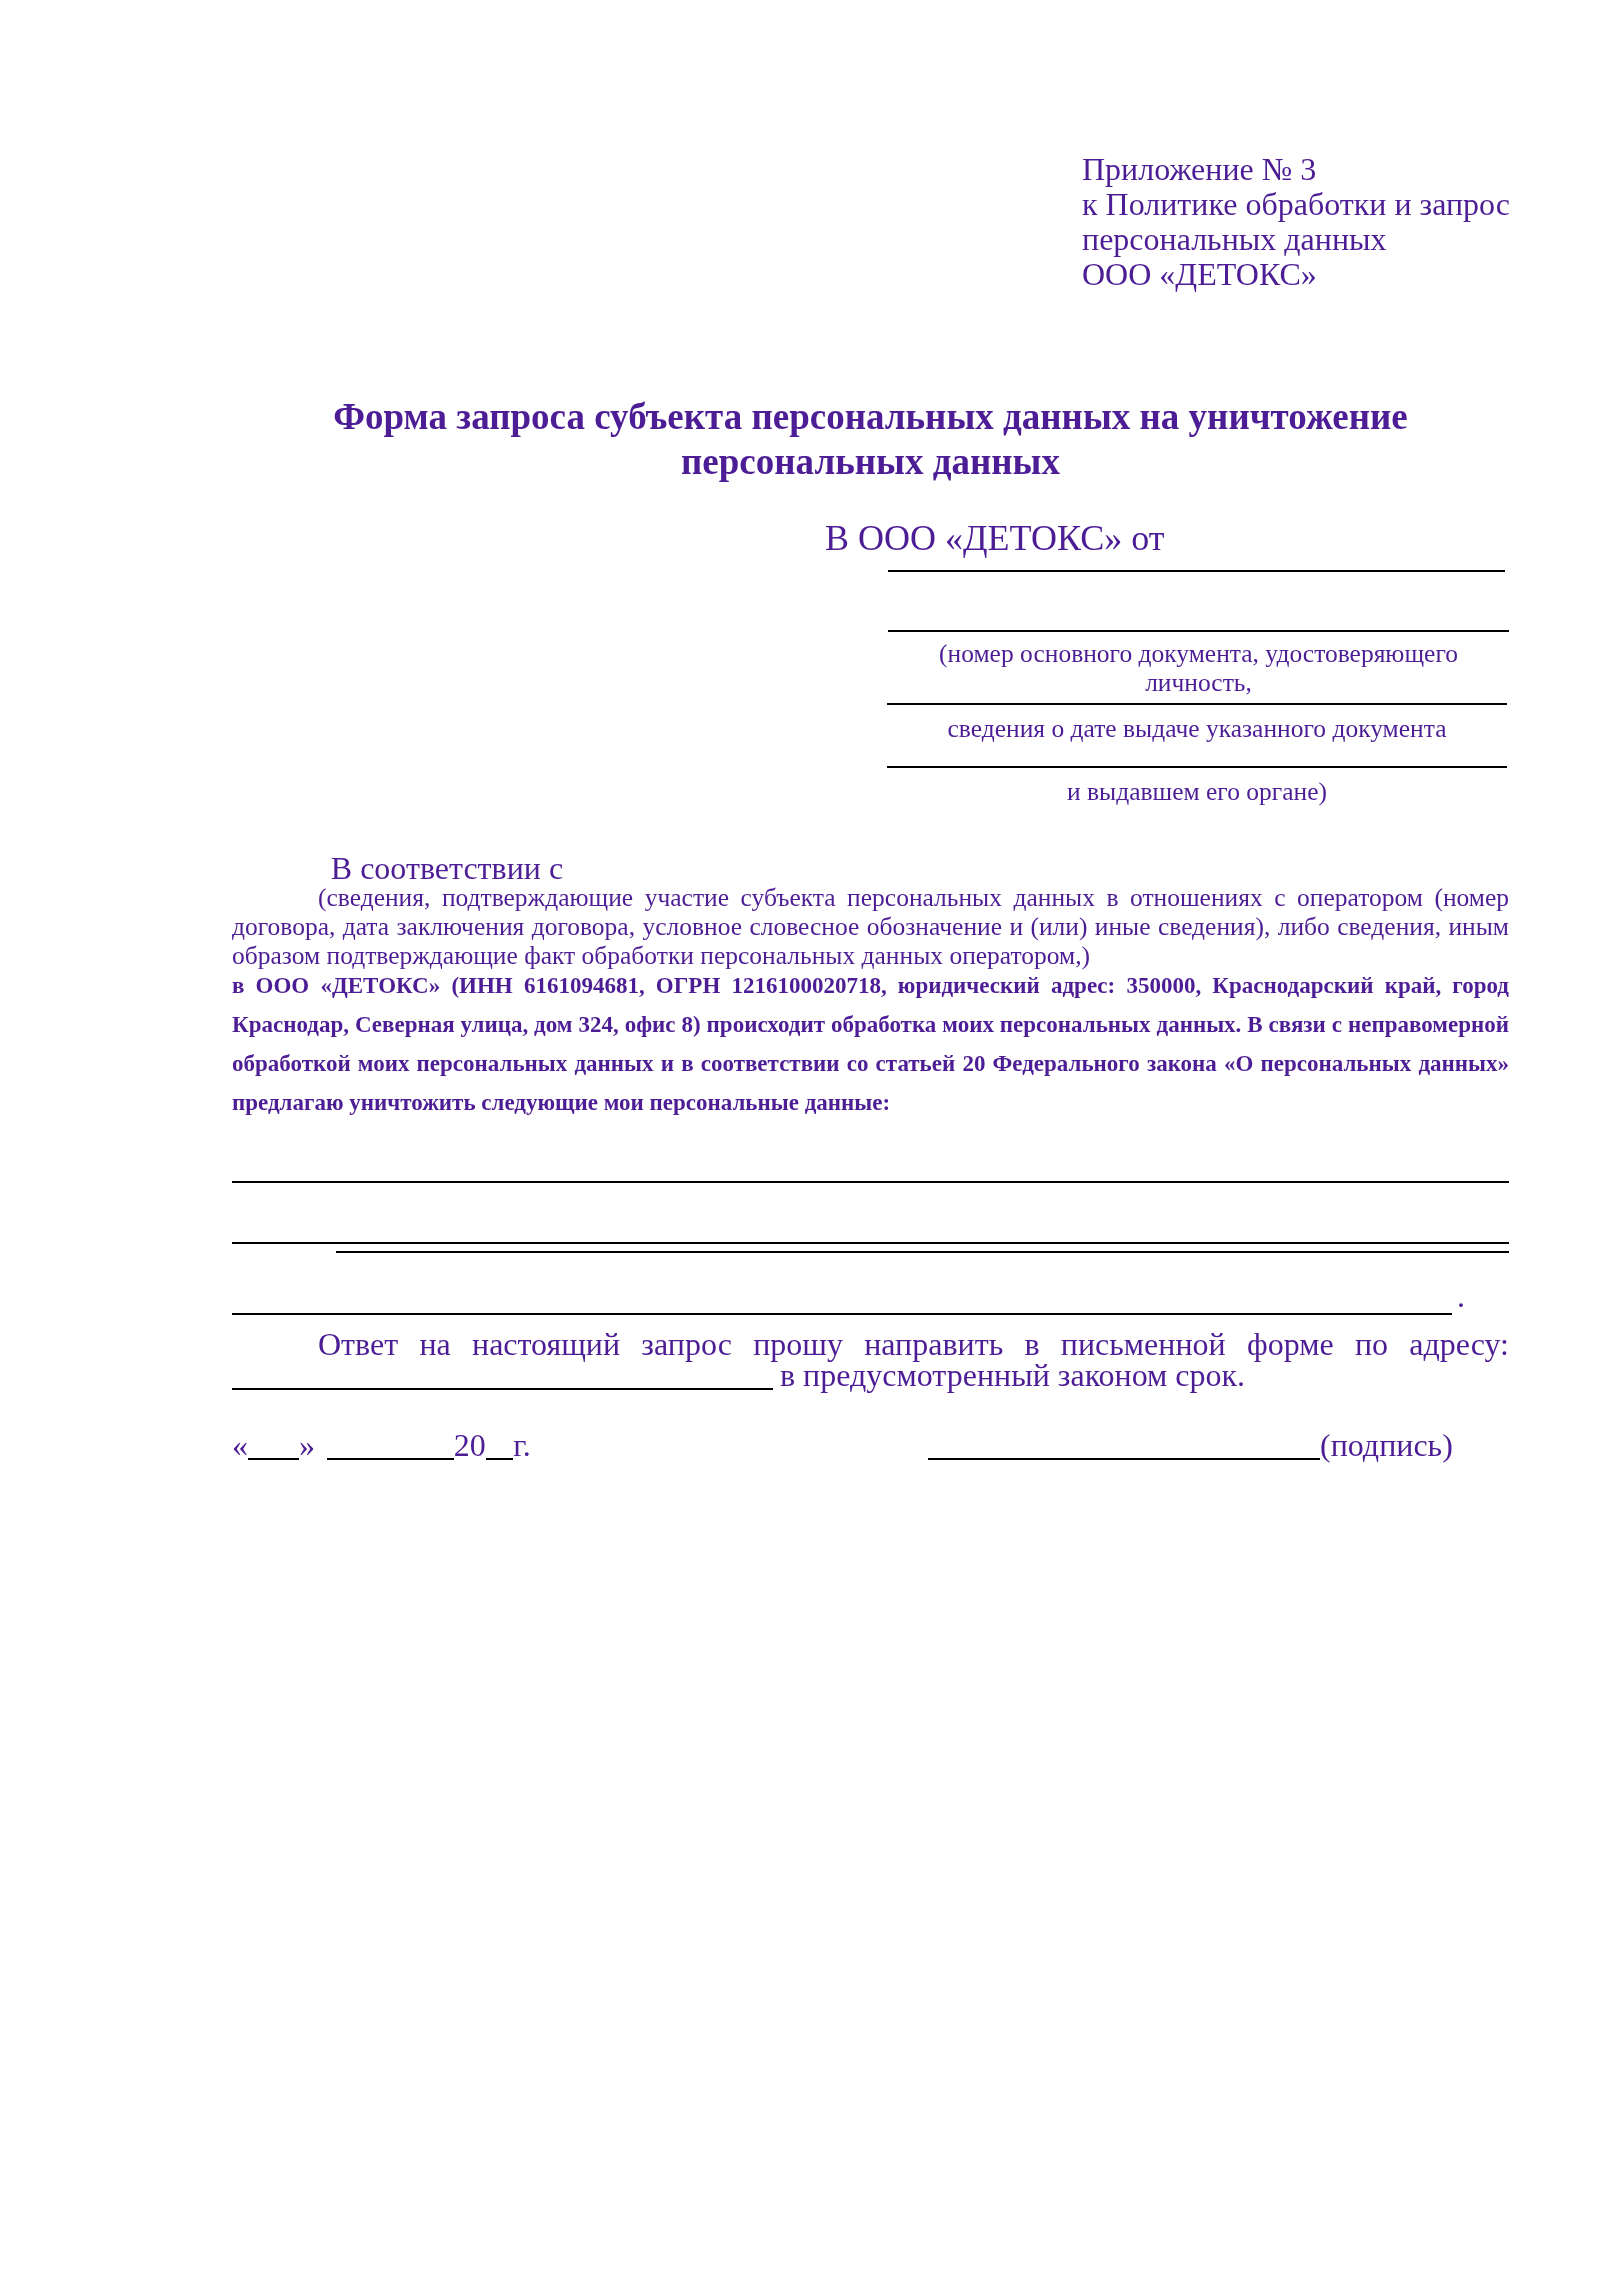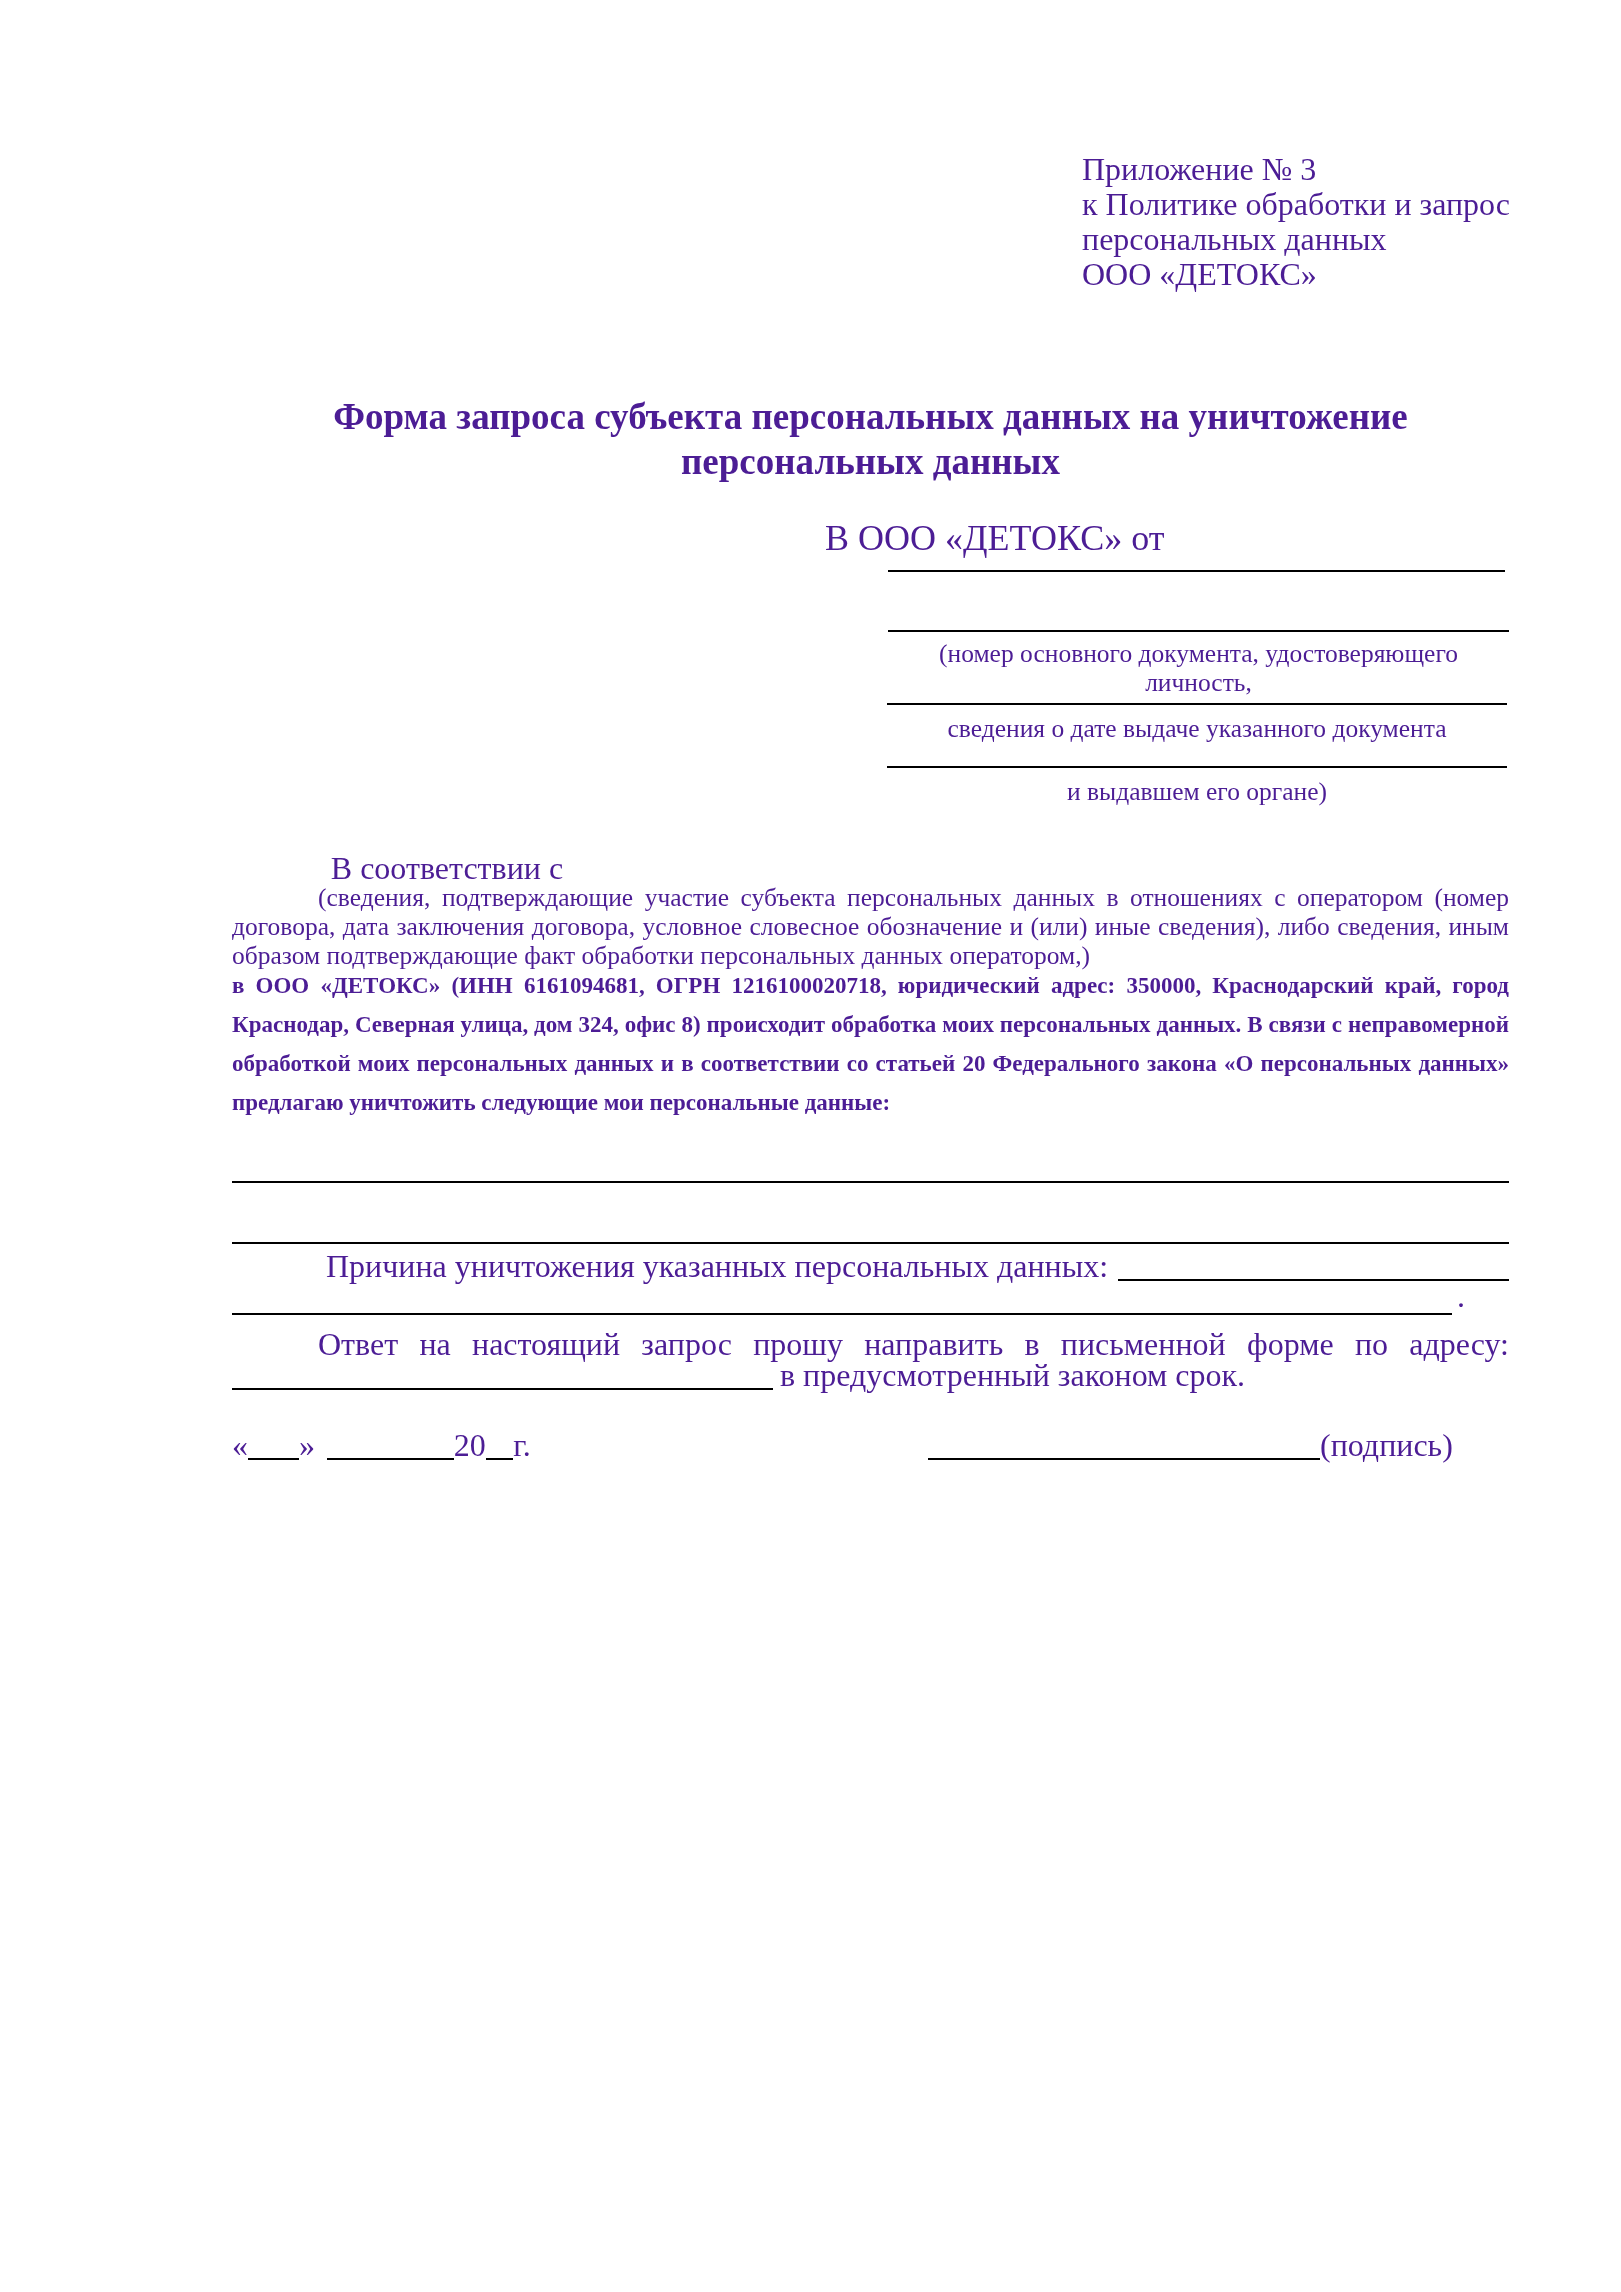--- a/index.html
+++ b/index.html
@@ -133,21 +133,20 @@
   </div>
 
   <div class="fineprint">(сведения, подтверждающие участие субъекта персональных данных в отношениях с оператором (номер договора, дата заключения договора, условное словесное обозначение и (или) иные сведения), либо сведения, иным образом подтверждающие факт обработки персональных данных оператором,)</div>
 
   <div class="bodypara">в ООО «ДЕТОКС» (ИНН 6161094681, ОГРН 1216100020718, юридический адрес: 350000, Краснодарский край, город Краснодар, Северная улица, дом 324, офис 8) происходит обработка моих персональных данных. В связи с неправомерной обработкой моих персональных данных и в соответствии со статьей 20 Федерального закона «О персональных данных» предлагаю уничтожить следующие мои персональные данные:</div>
 
   <div class="hline" style="left:232px; top:1181px; width:1277px;"></div>
   <div class="hline" style="left:232px; top:1242px; width:1277px;"></div>
 
   <div class="flexrow" style="left:326px; top:1247px; width:1183px;">
-    <span>Причина уничтожения указанных персональных данных:</span>
     <span class="fill" style="margin-left:9.8px;"></span>
   </div>
 
   <div class="hline" style="left:232px; top:1313px; width:1220px;"></div>
   <span class="abs plaintext33" style="left:1457px; top:1277px;">.</span>
 
   <div class="response">Ответ на настоящий запрос прошу направить в письменной форме по адресу:</div>
 
   <div class="flexrow" style="left:232px; top:1356px; width:1277px;">
     <span class="blank" style="width:541px;"></span>

